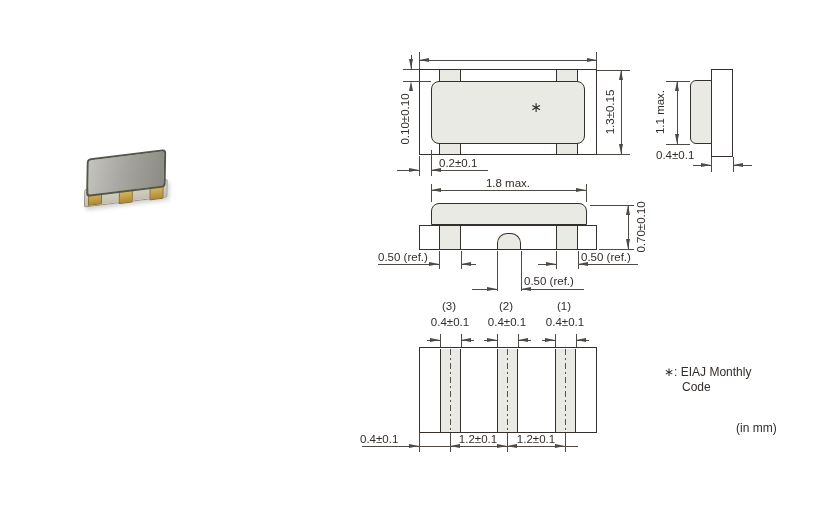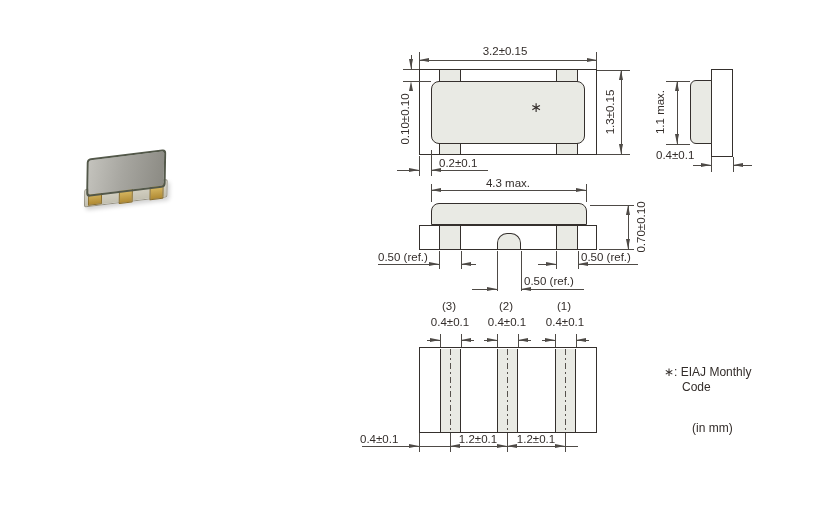--- a/index.html
+++ b/index.html
@@ -50,21 +50,20 @@
     <div class="gpad" style="left:35px;top:33px;"></div>
     <div class="gpad" style="left:66px;top:33px;"></div>
     <div class="lid"></div>
   </div>
 
   <div class="vl" style="left:419px;top:52px;height:17px;"></div>
   <div class="vl" style="left:596px;top:52px;height:17px;"></div>
   <div class="hl" style="left:419px;top:60px;width:178px;"></div>
   <div class="al" style="left:419px;top:58px;"></div>
   <div class="ar" style="left:587px;top:58px;"></div>
-  <div class="txt ctr" style="left:440px;top:45px;width:130px;">3.2±0.15</div>
 
   <div class="part" style="left:419px;top:69px;width:178px;height:86px;"></div>
   <div class="pad" style="left:439px;top:70px;width:22px;height:12px;"></div>
   <div class="pad" style="left:556px;top:70px;width:22px;height:12px;"></div>
   <div class="pad" style="left:439px;top:142px;width:22px;height:12px;"></div>
   <div class="pad" style="left:556px;top:142px;width:22px;height:12px;"></div>
   <div class="part gray" style="left:431px;top:81px;width:154px;height:63px;border-radius:8px;"></div>
   <div class="txt ctr" style="left:526px;top:101px;width:20px;font-size:14px;">∗</div>
 
   <div class="hl" style="left:403px;top:69px;width:16px;"></div>
@@ -103,21 +102,21 @@
   <div class="ar" style="left:701px;top:163px;"></div>
   <div class="hl" style="left:733px;top:165px;width:19px;"></div>
   <div class="al" style="left:733px;top:163px;"></div>
   <div class="txt" style="left:656px;top:149px;">0.4±0.1</div>
 
   <div class="vl" style="left:431px;top:184px;height:18px;"></div>
   <div class="vl" style="left:586px;top:184px;height:18px;"></div>
   <div class="hl" style="left:431px;top:190px;width:155px;"></div>
   <div class="al" style="left:431px;top:188px;"></div>
   <div class="ar" style="left:576px;top:188px;"></div>
-  <div class="txt ctr" style="left:448px;top:177px;width:120px;">4.3 max.</div>
+  <div class="txt ctr" style="left:448px;top:177px;width:120px;">1.8 max.</div>
 
   <div class="part gray" style="left:431px;top:203px;width:156px;height:22px;border-radius:8px 8px 0 0;"></div>
   <div class="part" style="left:419px;top:225px;width:178px;height:25px;"></div>
   <div class="pad" style="left:439px;top:226px;width:22px;height:23px;"></div>
   <div class="pad" style="left:556px;top:226px;width:22px;height:23px;"></div>
   <div class="part gray" style="left:497px;top:233px;width:24px;height:16px;border-bottom:none;border-radius:10px 10px 0 0;"></div>
 
   <div class="hl" style="left:590px;top:205px;width:44px;"></div>
   <div class="hl" style="left:599px;top:249px;width:35px;"></div>
   <div class="vl" style="left:628px;top:205px;height:44px;"></div>
@@ -193,15 +192,15 @@
   <div class="al" style="left:450px;top:444px;"></div>
   <div class="ar" style="left:497px;top:444px;"></div>
   <div class="al" style="left:507px;top:444px;"></div>
   <div class="ar" style="left:555px;top:444px;"></div>
   <div class="txt" style="left:360px;top:433px;">0.4±0.1</div>
   <div class="txt ctr" style="left:452px;top:433px;width:52px;">1.2±0.1</div>
   <div class="txt ctr" style="left:510px;top:433px;width:52px;">1.2±0.1</div>
 
   <div class="note" style="left:664px;top:365px;">∗: EIAJ Monthly</div>
   <div class="note" style="left:682px;top:380px;">Code</div>
-  <div class="note" style="left:692px;top:421px;">(in mm)</div>
+  <div class="note" style="left:736px;top:421px;">(in mm)</div>
 
 </div>
 
 </body></html>

